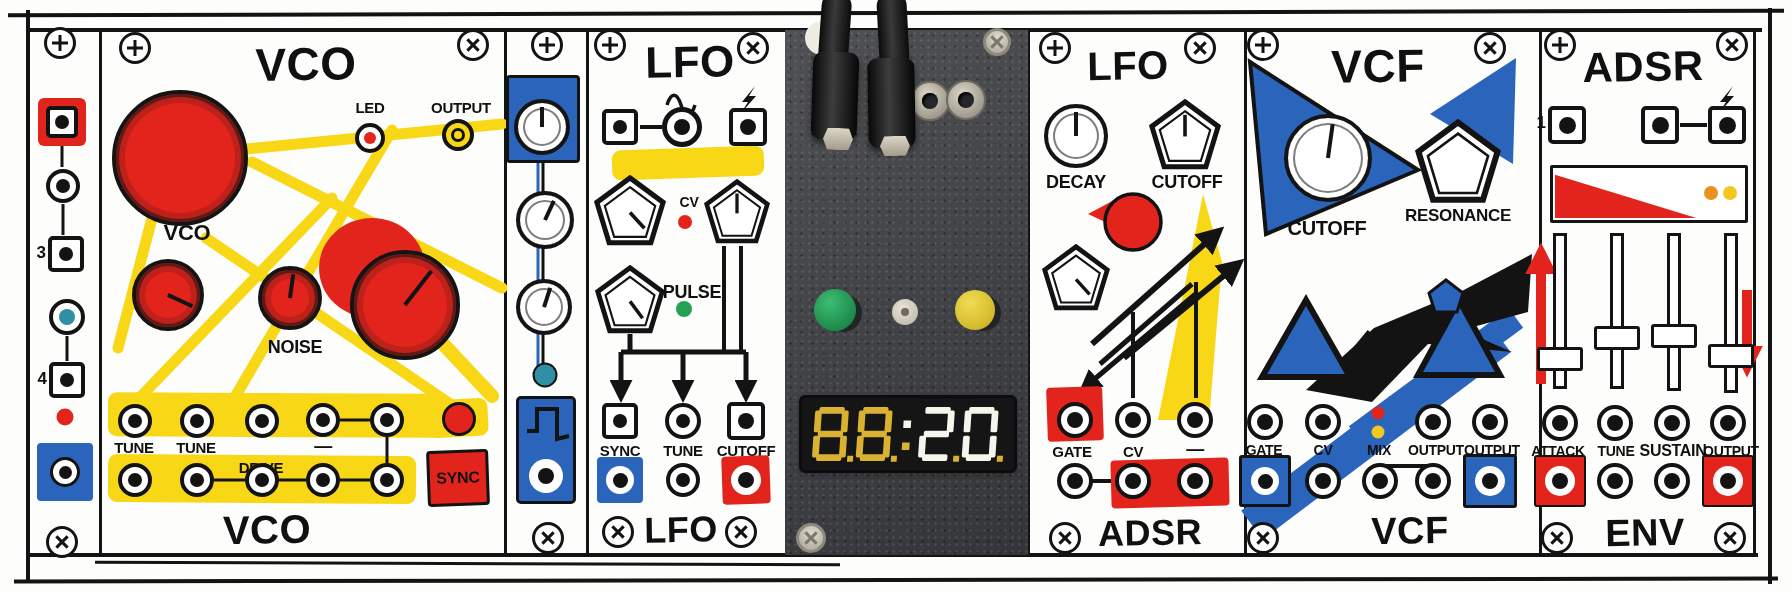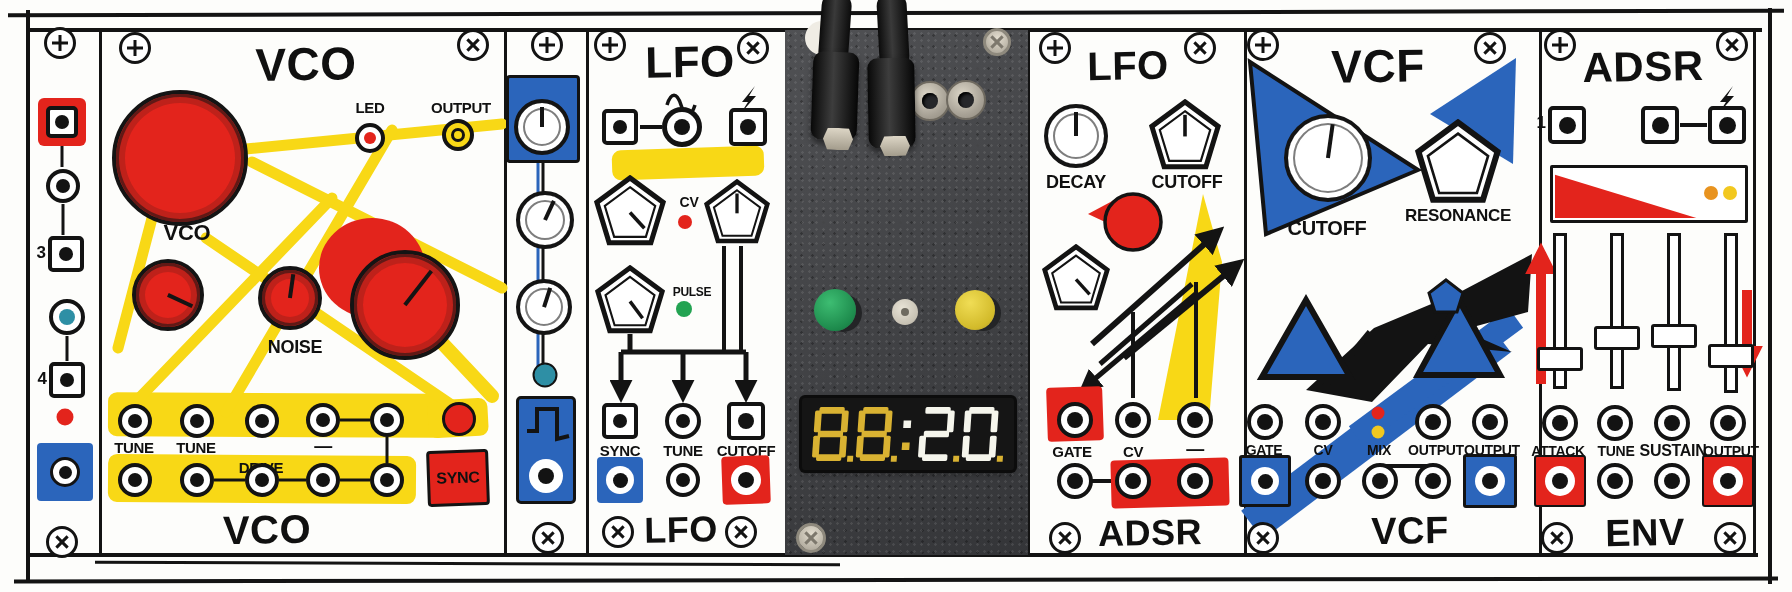--- a/index.html
+++ b/index.html
@@ -296,21 +296,21 @@
     <polygon points="50,17 85,43 72,86 28,86 15,43" fill="none" stroke="#131313" stroke-width="3"></polygon>
     <line x1="50" y1="22" x2="50" y2="52" stroke="#131313" stroke-width="5"></line>
   </svg>
   <div class="lb" style="left:689px;top:202px;font-size:14px;">CV</div>
   <div class="pbtn" style="left:685px;top:222px;width:14px;height:14px;background:#e3241c;"></div>
   <svg class="ab" width="70" height="70" viewBox="0 0 100 100" style="left:595px;top:265px;">
     <polygon points="50,4 96,38 79,94 21,94 4,38" fill="#fff" stroke="#131313" stroke-width="7"></polygon>
     <polygon points="50,17 85,43 72,86 28,86 15,43" fill="none" stroke="#131313" stroke-width="3"></polygon>
     <line x1="50" y1="52" x2="68" y2="76" stroke="#131313" stroke-width="5"></line>
   </svg>
-  <div class="lb" style="left:692px;top:292px;font-size:12px;">PULSE</div>
+  <div class="lb" style="left:692px;top:292px;font-size:18px;">PULSE</div>
   <div class="pbtn" style="left:684px;top:309px;width:16px;height:16px;background:#23a352;"></div>
   <div class="jack sq" style="left:620px;top:421px;width:28px;height:28px;">
       <i class="dot"></i>
     </div>
   <div class="jack round" style="left:683px;top:421px;width:28px;height:28px;">
       <i class="dot"></i>
     </div>
   <div class="jack sq" style="left:746px;top:421px;width:30px;height:30px;">
       <i class="dot" style="width:16px;height:16px;"></i>
     </div>

